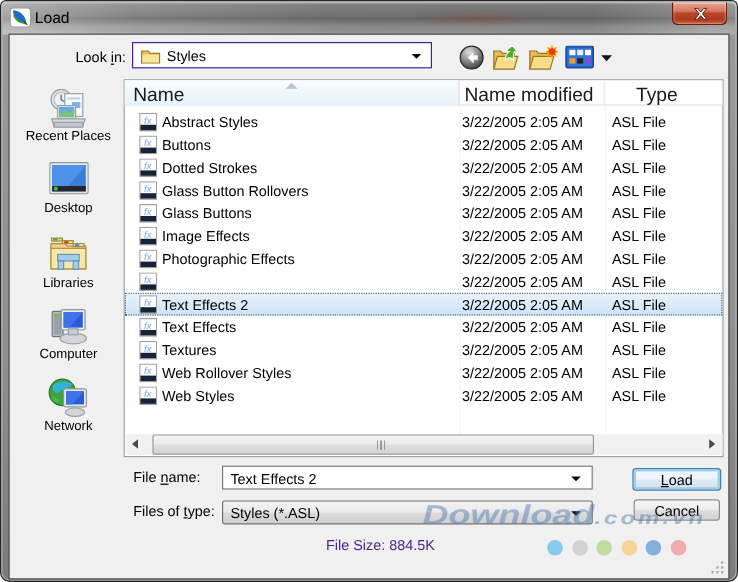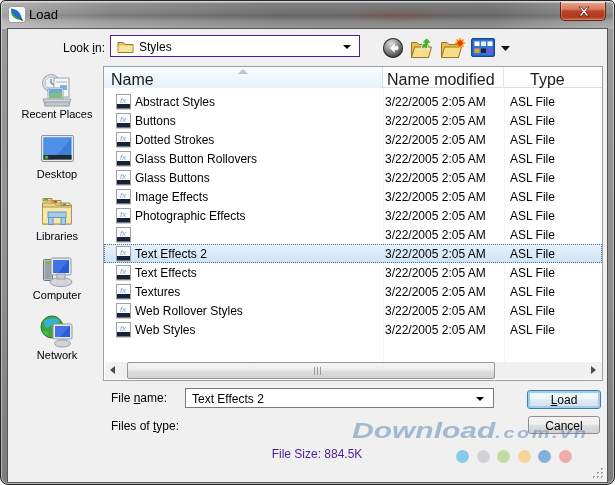--- a/index.html
+++ b/index.html
@@ -359,20 +359,24 @@
           </div>
       </div>
     </div>
 
     <div class="lbl" style="left:103px;top:362px;">File <u>n</u>ame:</div>
     <div class="field" style="left:177px;top:359px;width:309px;">
       <span class="ftxt">Text Effects 2</span>
       <div class="combo-arrow" style="right:9px;top:8px;"></div>
     </div>
     <div class="lbl" style="left:103px;top:390px;">Files of <u>t</u>ype:</div>
+    <div class="field" id="ftype" style="left:177px;top:388px;width:309px;">
+      <span class="ftxt">Styles (*.ASL)</span>
+      <div class="combo-arrow" style="right:9px;top:8px;"></div>
+    </div>
     <div class="btn" id="loadbtn"><u>L</u>oad</div>
     <div class="btn" id="cancelbtn">Cancel</div>
     <div id="filesize">File Size: 884.5K</div>
     <svg style="position:absolute;right:2px;bottom:2px;" width="14" height="14">
       <g fill="#9a9a9a">
         <rect x="10" y="2" width="2" height="2"></rect>
         <rect x="10" y="6" width="2" height="2"></rect>
           <rect x="6" y="6" width="2" height="2"></rect>
         <rect x="10" y="10" width="2" height="2"></rect>
           <rect x="6" y="10" width="2" height="2"></rect>

